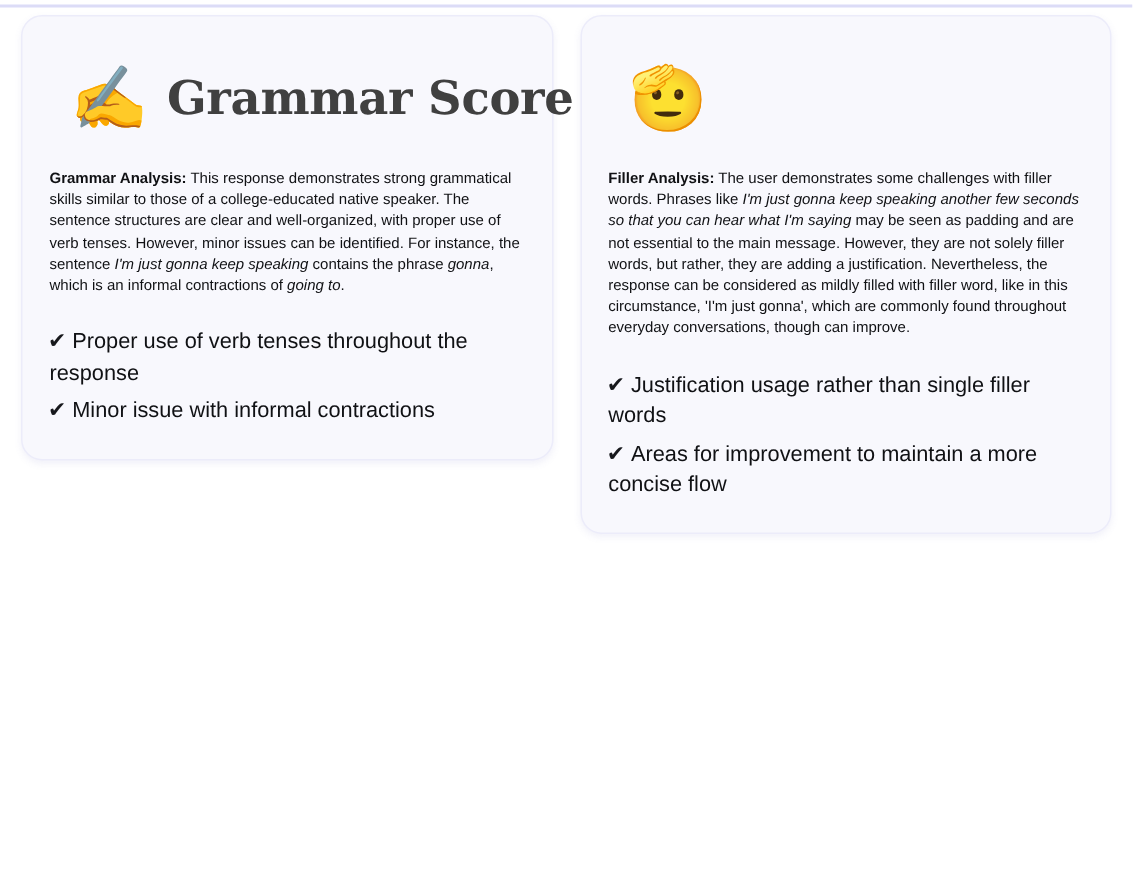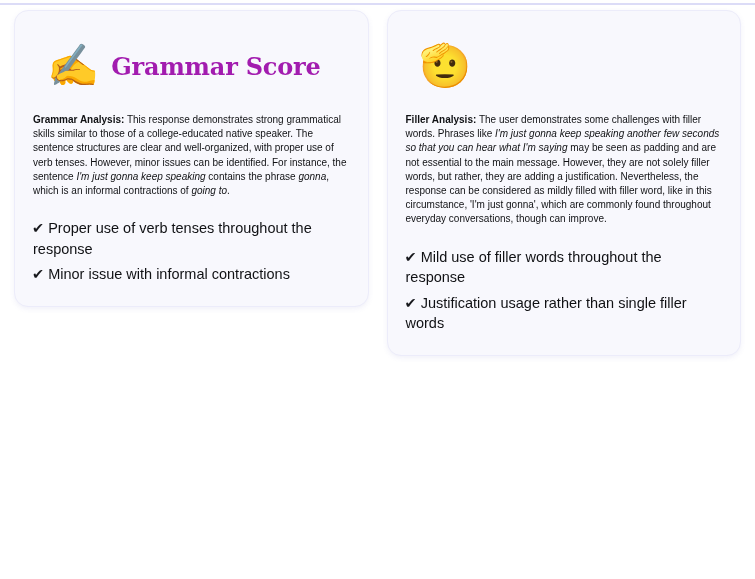--- a/index.html
+++ b/index.html
@@ -57,23 +57,23 @@
   }
   .card-emoji {
     font-size: 42px;
     line-height: 1;
     flex: 0 0 auto;
     user-select: none;
   }
   .card-title {
     font-family: "DejaVu Serif", "Liberation Serif", serif;
     font-weight: bold;
-    font-size: 24px;
+    font-size: 31px;
     letter-spacing: -0.2px;
-    color: #a21caf;
+    color: #404040;
     white-space: nowrap;
   }
 
   .progress-track {
     position: relative;
     height: 19px;
     border-radius: 10px;
     background: #e3e6fb;
     margin: 16px 0 10px 0;
     overflow: hidden;
@@ -152,18 +152,18 @@
     <div class="card-header">
       <span class="card-emoji">🫡</span>
     </div>
 
 
     <p class="analysis">
       <span class="lead">Filler Analysis:</span><span><span> The user demonstrates some challenges with filler words. Phrases like </span><em>I'm just gonna keep speaking another few seconds so that you can hear what I'm saying</em><span> may be seen as padding and are not essential to the main message. However, they are not solely filler words, but rather, they are adding a justification. Nevertheless, the response can be considered as mildly filled with filler word, like in this circumstance, 'I'm just gonna', which are commonly found throughout everyday conversations, though can improve.</span></span>
     </p>
 
     <ul class="findings">
-        <li><span class="check-icon">✔</span><span>Mild use of filler words throughout the response</span></li>
         <li><span class="check-icon">✔</span><span>Justification usage rather than single filler words</span></li>
+        <li><span class="check-icon">✔</span><span>Areas for improvement to maintain a more concise flow</span></li>
       </ul>
   </section>
 
 </div>
 
 </body></html>

